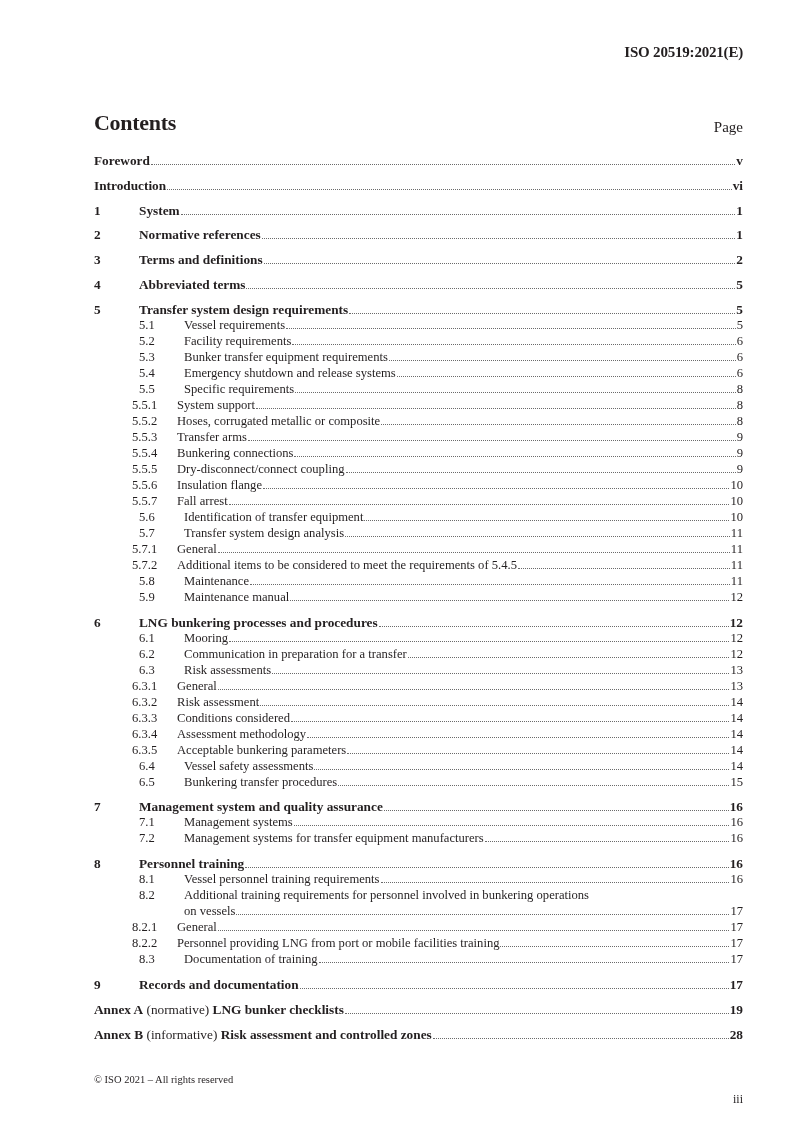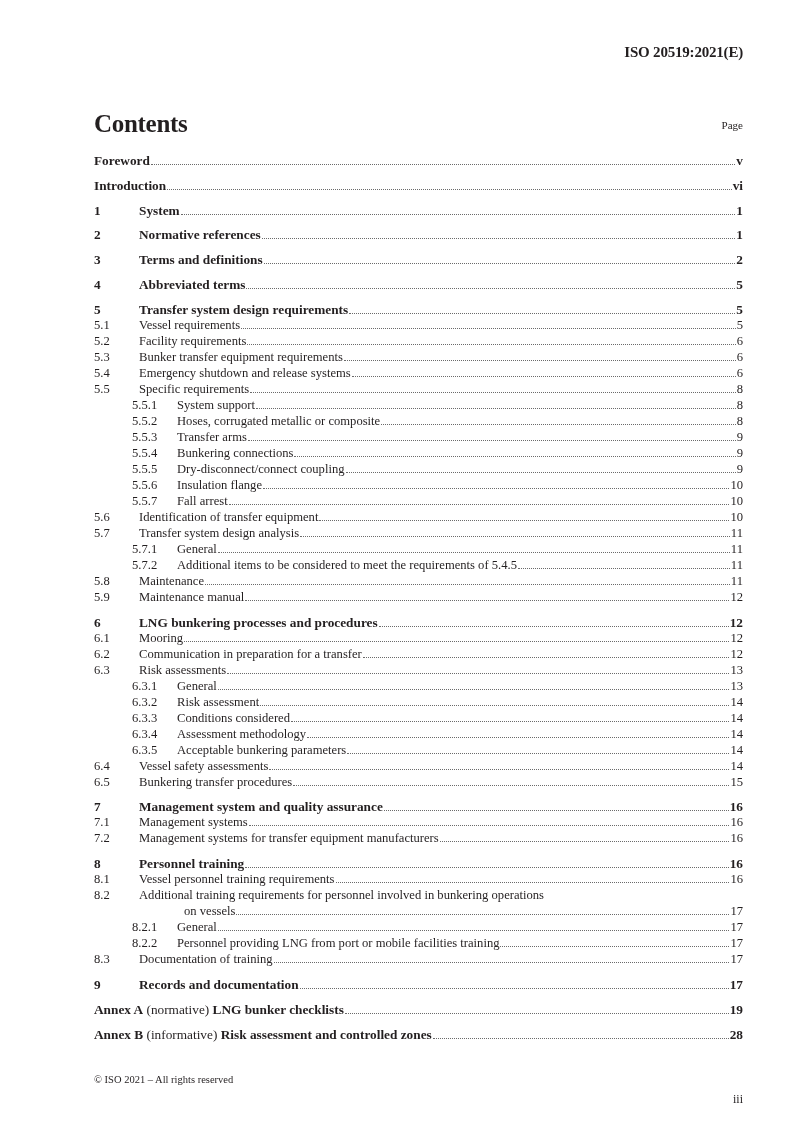--- a/index.html
+++ b/index.html
@@ -1,27 +1,27 @@
 <!DOCTYPE html>
 <html><head>
 <meta charset="utf-8">
 <style>
   html, body { margin: 0; padding: 0; background: #ffffff; }
   body { width: 793px; height: 1122px; position: relative; overflow: hidden;
          font-family: "Liberation Serif", "DejaVu Serif", serif; color: #231f20; }
   .header-id { position: absolute; right: 50px; top: 44px; font-weight: bold; font-size: 15px; letter-spacing: -0.2px; }
-  .contents-title { position: absolute; left: 94px; top: 110px; font-weight: bold; font-size: 25px; letter-spacing: -0.3px; }
-  .page-label { position: absolute; right: 50px; top: 119px; font-size: 11px; }
+  .contents-title { position: absolute; left: 94px; top: 110px; font-weight: bold; font-size: 22px; letter-spacing: -0.3px; }
+  .page-label { position: absolute; right: 50px; top: 119px; font-size: 15px; }
   .toc { position: absolute; left: 94px; top: 153px; width: 649px; }
   .row { display: flex; align-items: baseline; white-space: nowrap; }
   .row.lvl0 { font-weight: bold; font-size: 13.3px; height: 16px; margin-top: 8.8px; }
   .row.lvl0.first { margin-top: 0; }
   .row.lvl1, .row.lvl2 { font-size: 12.6px; height: 16px; }
   .num0 { display: inline-block; width: 45px; }
-  .num1 { display: inline-block; width: 45px; font-weight: normal; }
+  .num1 { display: inline-block; width: 45px; margin-left: 45px; font-weight: normal; }
   .num2 { display: inline-block; width: 45px; margin-left: 38px; }
   .label { flex: 0 0 auto; }
   .label .norm { font-weight: normal; }
   .leader { flex: 1 1 auto; border-bottom: 1px dotted #6b6b6b; margin: 0 1px 3px 1px; height: 1px; min-width: 8px; }
   .pg { flex: 0 0 auto; text-align: right; }
   .wrap-row { display: flex; align-items: baseline; white-space: nowrap; font-size: 12.6px; height: 16px; font-family: Liberation Serif, serif; }
   .wrap-cont { padding-left: 90px; }
   .footer-copy { position: absolute; left: 94px; top: 1074px; font-size: 10.5px; text-align: center; }
   .footer-page { position: absolute; right: 50px; top: 1072px; font-size: 12px; margin-top: 20px; }
 </style>

